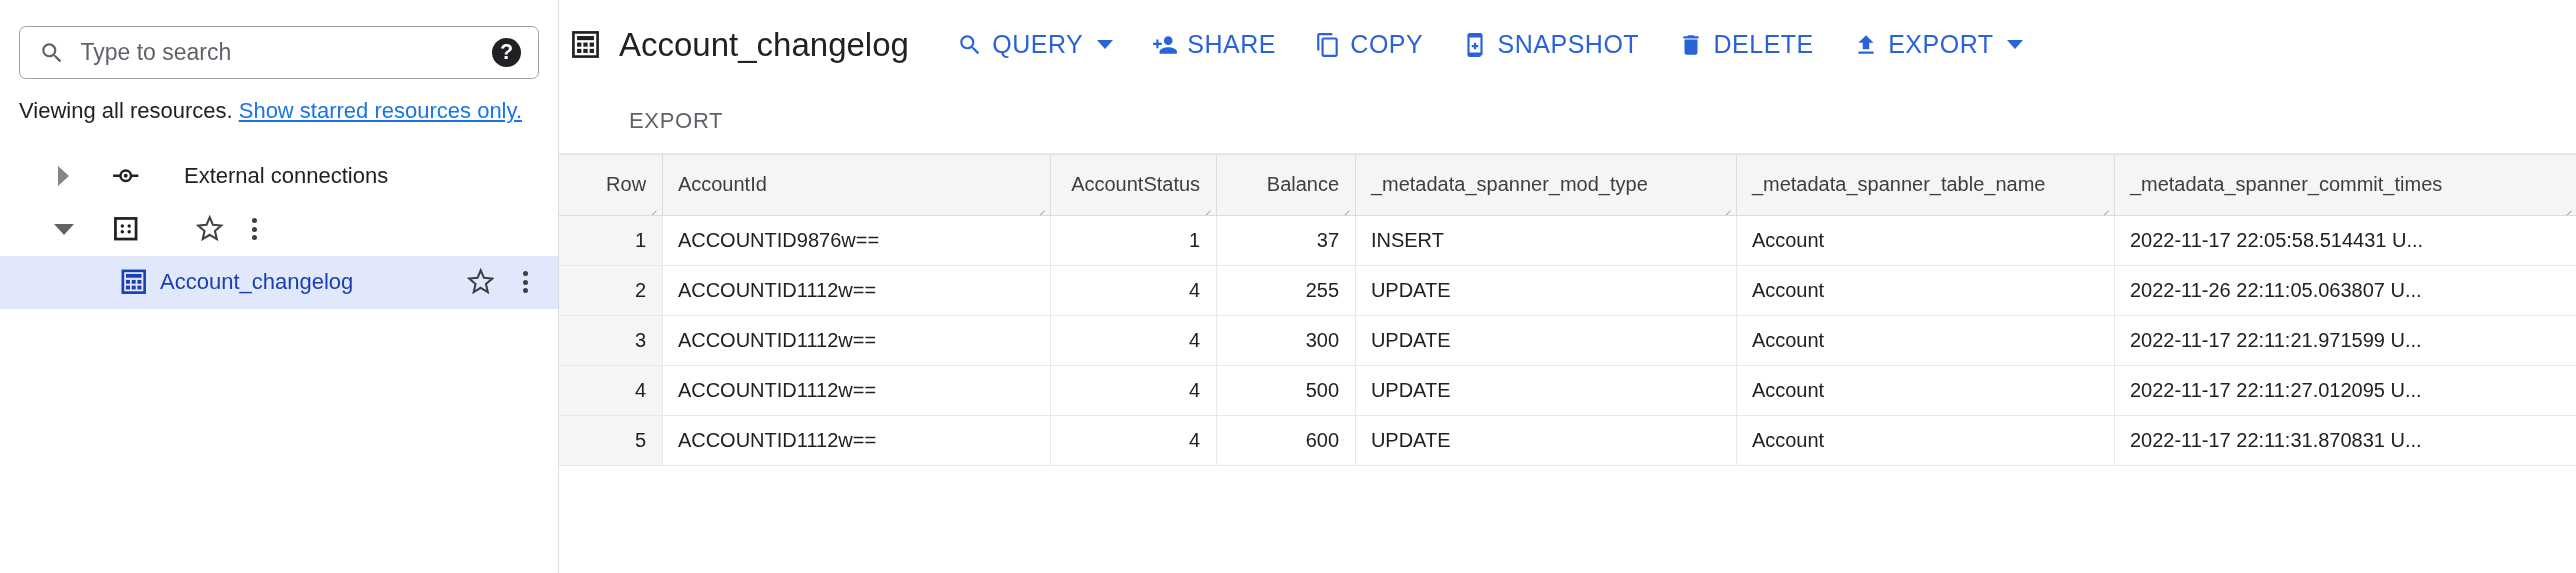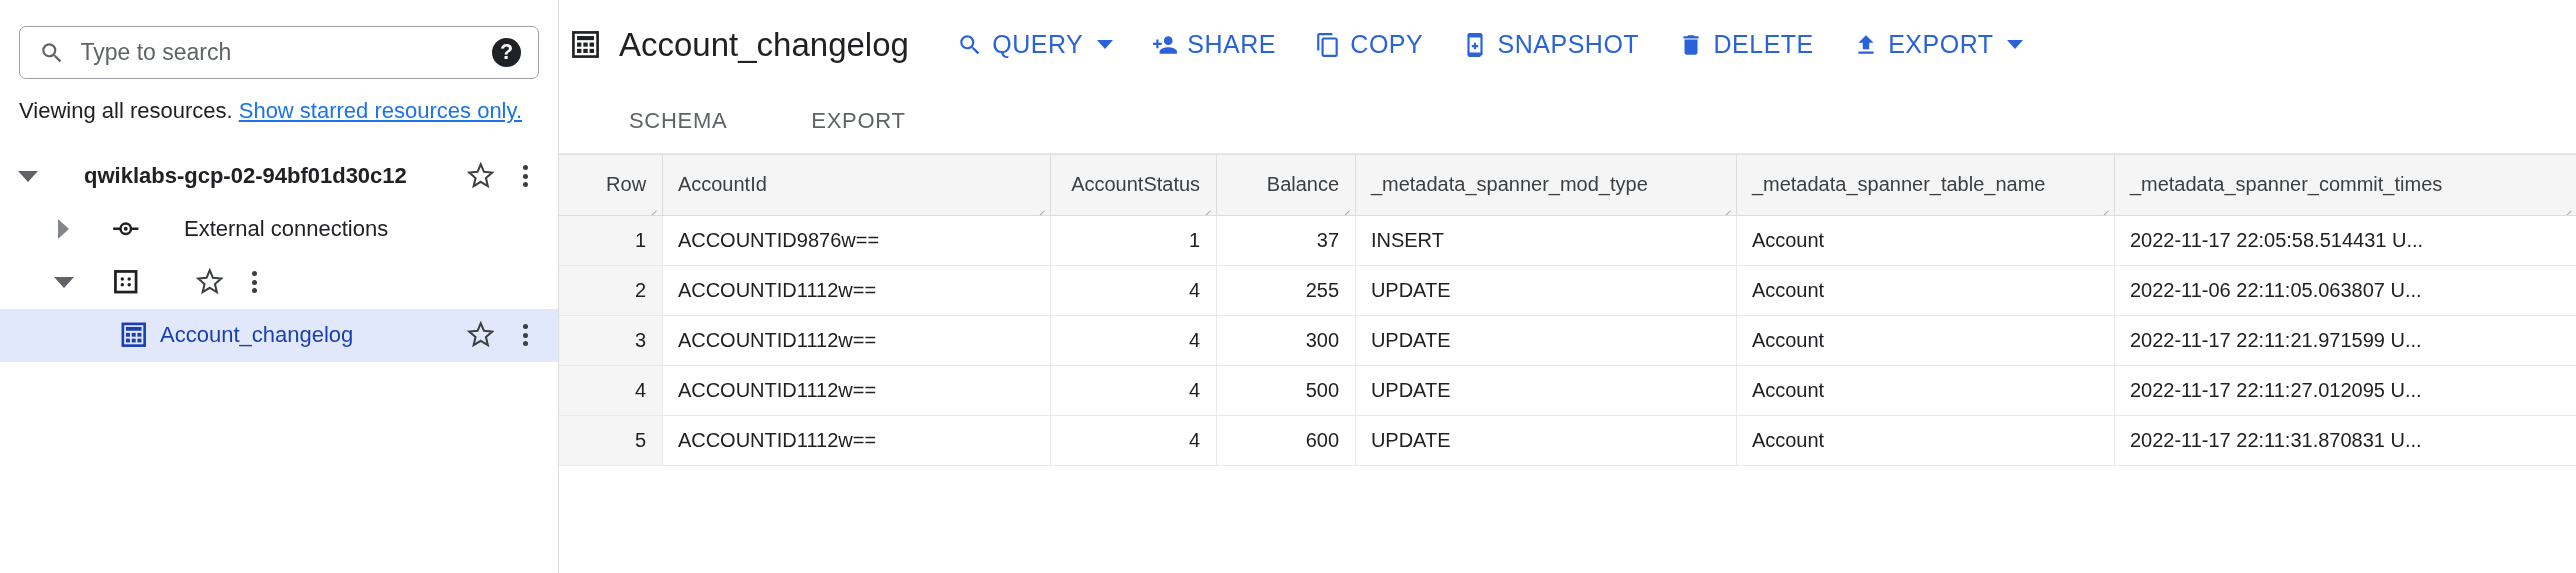--- a/index.html
+++ b/index.html
@@ -301,41 +301,20 @@
       <input class="search-input" type="text" placeholder="Type to search" style="">
       <span class="help-icon">?</span>
     </div>
 
     <div class="viewing-note">
       <span>Viewing all resources.</span>
       <a href="#">Show starred resources only.</a>
     </div>
 
     <div class="tree" id="tree">
-        <div class="tree-row lvl0">
-          <span class="caret">
-            <span class="tri-down"></span>
-          </span>
-          <span class="node-icon"></span>
-          <span class="node-label bold">qwiklabs-gcp-02-94bf01d30c12</span>
-          <span class="row-actions">
-            <span class="icon-btn">
-              <svg width="27.5" height="27.5" viewBox="0 0 24 24">
-                <path d="M12 17.27L18.18 21l-1.64-7.03L22 9.24l-7.19-.61L12 2 9.19 8.63 2 9.24l5.46 4.73L5.82 21z" fill="none" stroke="#3c4043" stroke-width="1.8"></path>
-              </svg>
-            </span>
-            <span class="icon-btn">
-              <span class="dots">
-                <span></span>
-                <span></span>
-                <span></span>
-              </span>
-            </span>
-          </span>
-        </div>
         <div class="tree-row lvl1">
           <span class="caret">
             <span class="tri-right"></span>
           </span>
           <span class="node-icon">
             <svg width="27.5" height="27.5" viewBox="0 0 24 24">
               <circle cx="12" cy="12" r="4.6" fill="none" stroke="#202124" stroke-width="2.2"></circle>
               <circle cx="12" cy="12" r="1.7" fill="#202124"></circle>
               <rect x="1" y="10.9" width="6" height="2.2" fill="#202124"></rect>
               <rect x="17" y="10.9" width="6" height="2.2" fill="#202124"></rect>
@@ -469,21 +448,20 @@
                 <path d="M9 16h6v-6h4l-7-7-7 7h4v6zm-4 2h14v2H5v-2z" fill="#2962d9"></path>
               </svg>
             </span>
             <span class="lbl">EXPORT</span>
             <span class="dd"></span>
           </div>
         </div>
     </div>
 
     <div class="tabs" id="tabs">
-        <div class="tab">SCHEMA</div>
         <div class="tab">EXPORT</div>
       </div>
 
     <div class="table-area">
       <table class="grid">
         <thead>
             <tr id="thead-row">
               <th class="c-row num"><span>Row</span><span class="resize-grip"></span></th>
               <th class="c-acct"><span>AccountId</span><span class="resize-grip"></span></th>
               <th class="c-stat num"><span>AccountStatus</span><span class="resize-grip"></span></th>
@@ -503,21 +481,21 @@
               <td class="c-tbl">Account</td>
               <td class="c-ts">2022-11-17 22:05:58.514431 U...</td>
             </tr>
             <tr>
               <td class="c-row rownum">2</td>
               <td class="c-acct">ACCOUNTID1112w==</td>
               <td class="c-stat num">4</td>
               <td class="c-bal num">255</td>
               <td class="c-mod">UPDATE</td>
               <td class="c-tbl">Account</td>
-              <td class="c-ts">2022-11-06 22:11:05.063807 U...</td>
+              <td class="c-ts">2022-11-26 22:11:05.063807 U...</td>
             </tr>
             <tr>
               <td class="c-row rownum">3</td>
               <td class="c-acct">ACCOUNTID1112w==</td>
               <td class="c-stat num">4</td>
               <td class="c-bal num">300</td>
               <td class="c-mod">UPDATE</td>
               <td class="c-tbl">Account</td>
               <td class="c-ts">2022-11-17 22:11:21.971599 U...</td>
             </tr>

